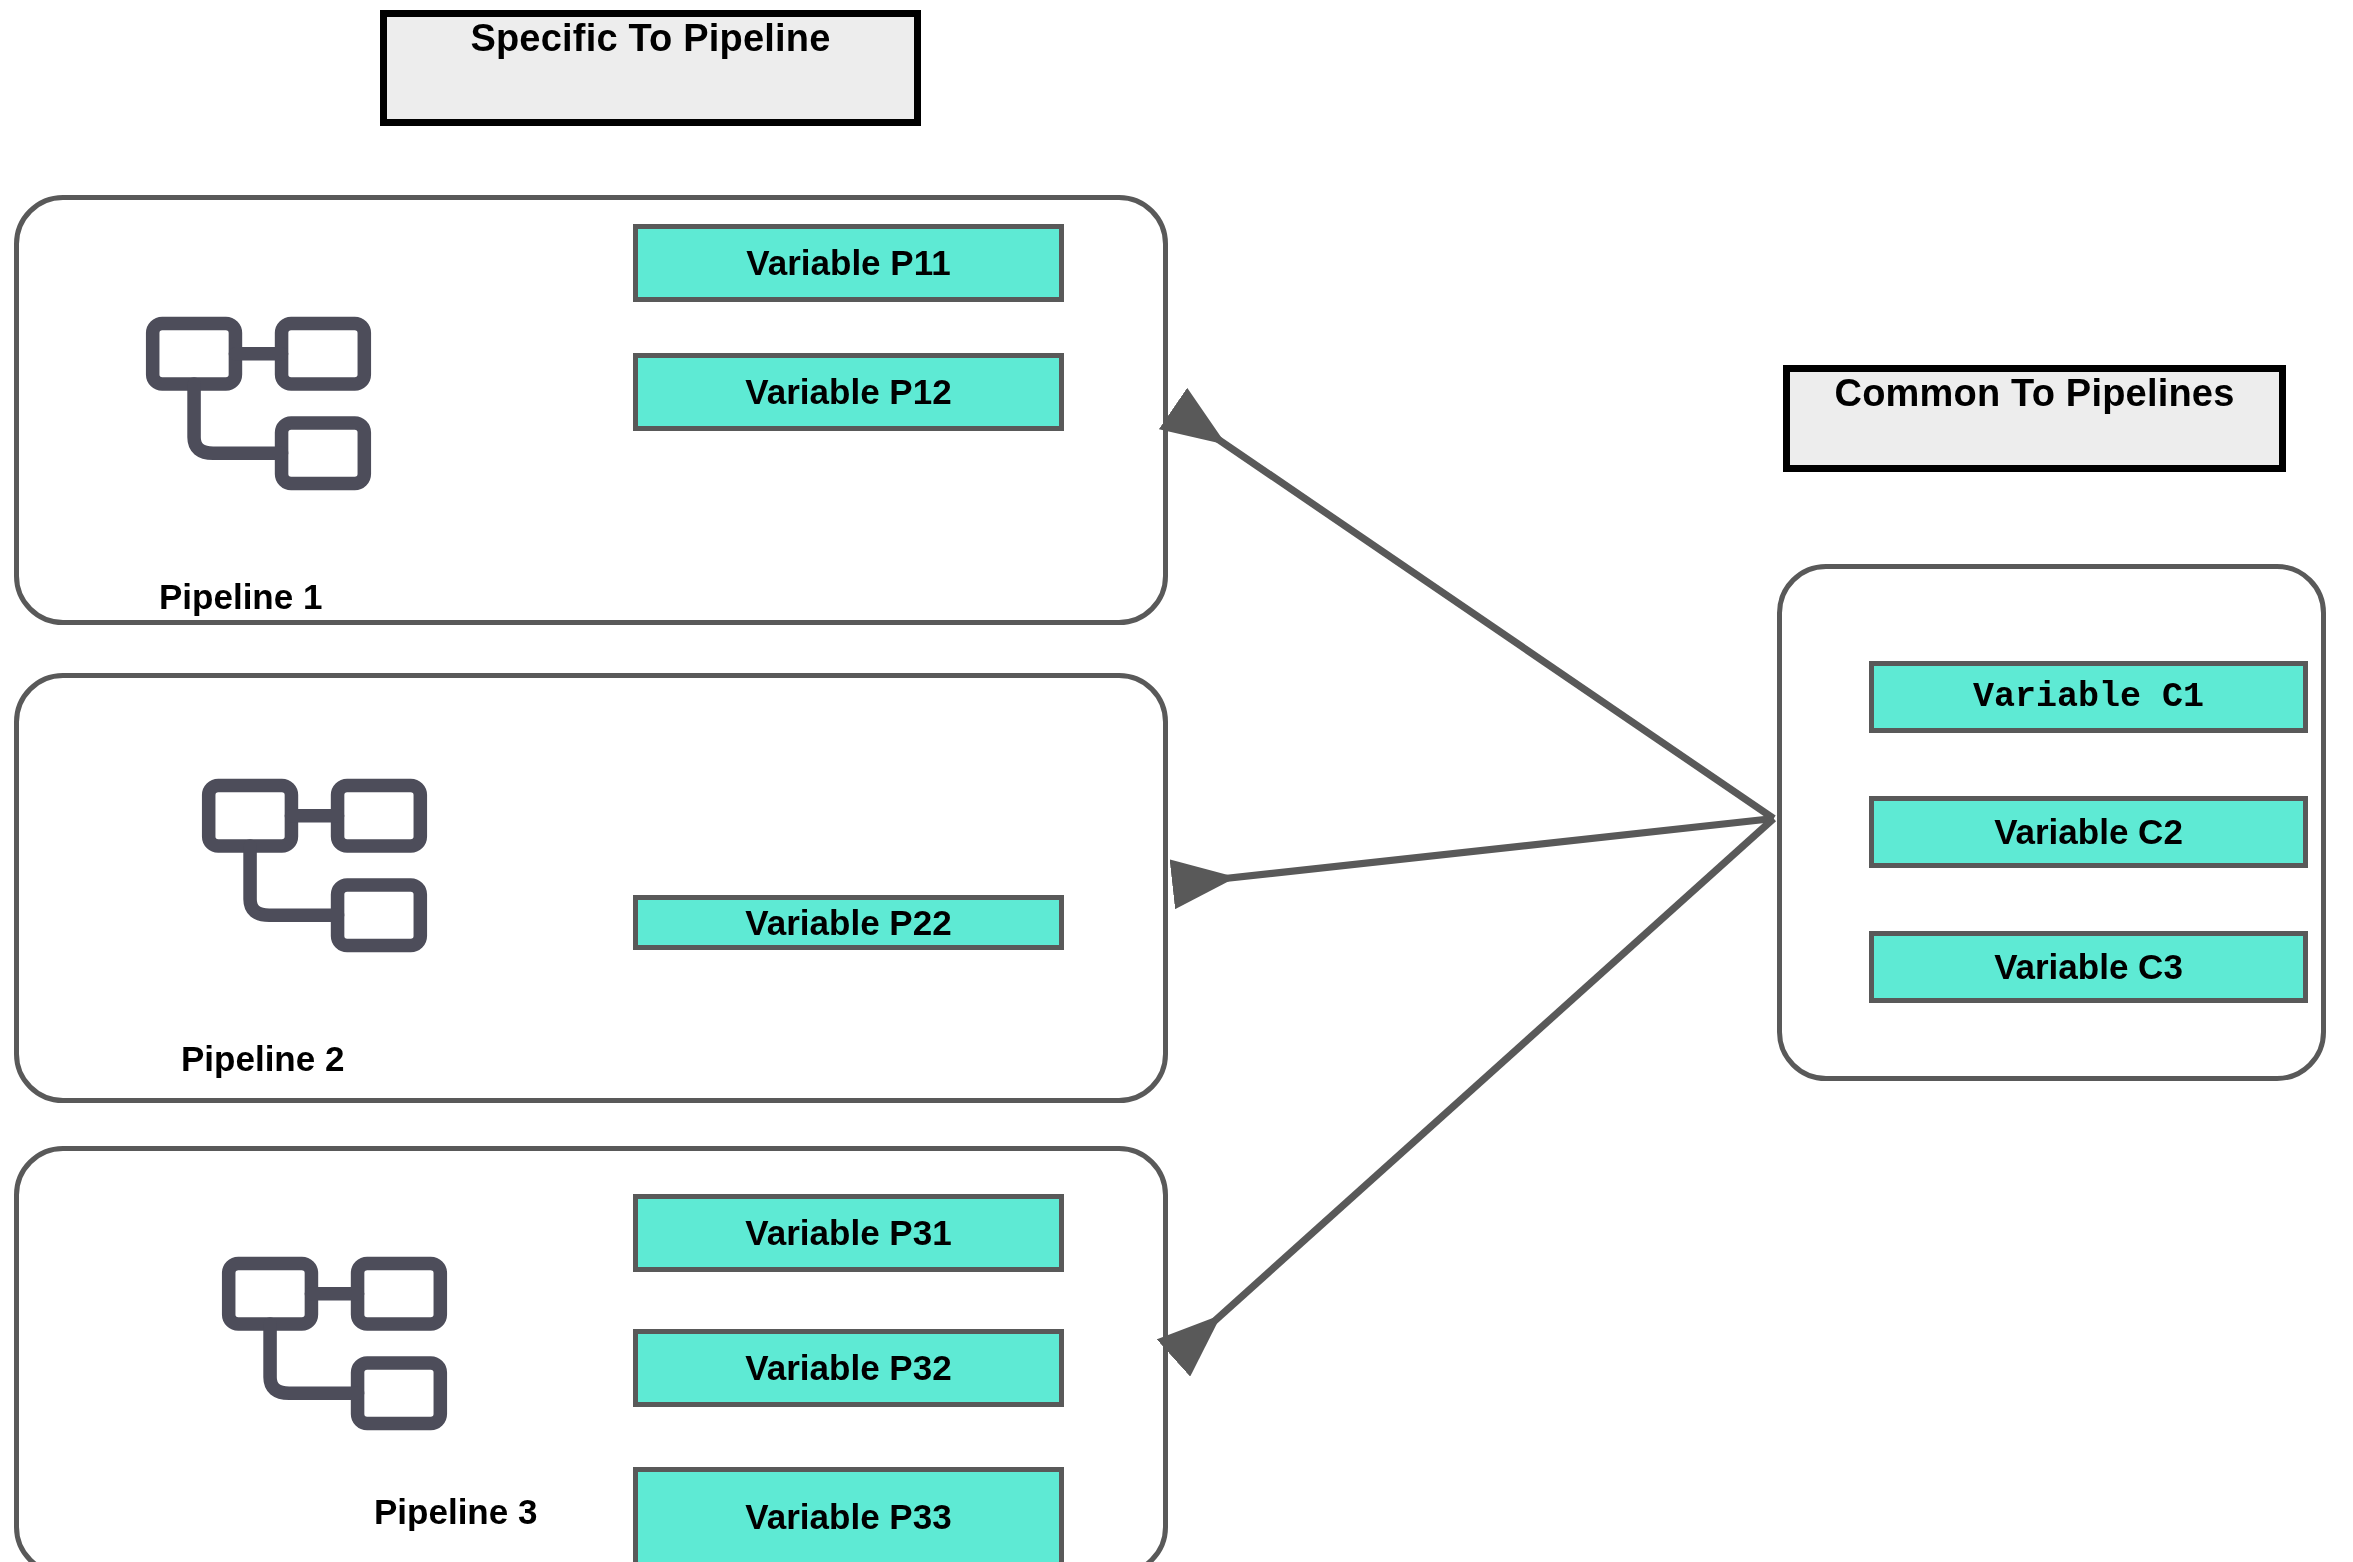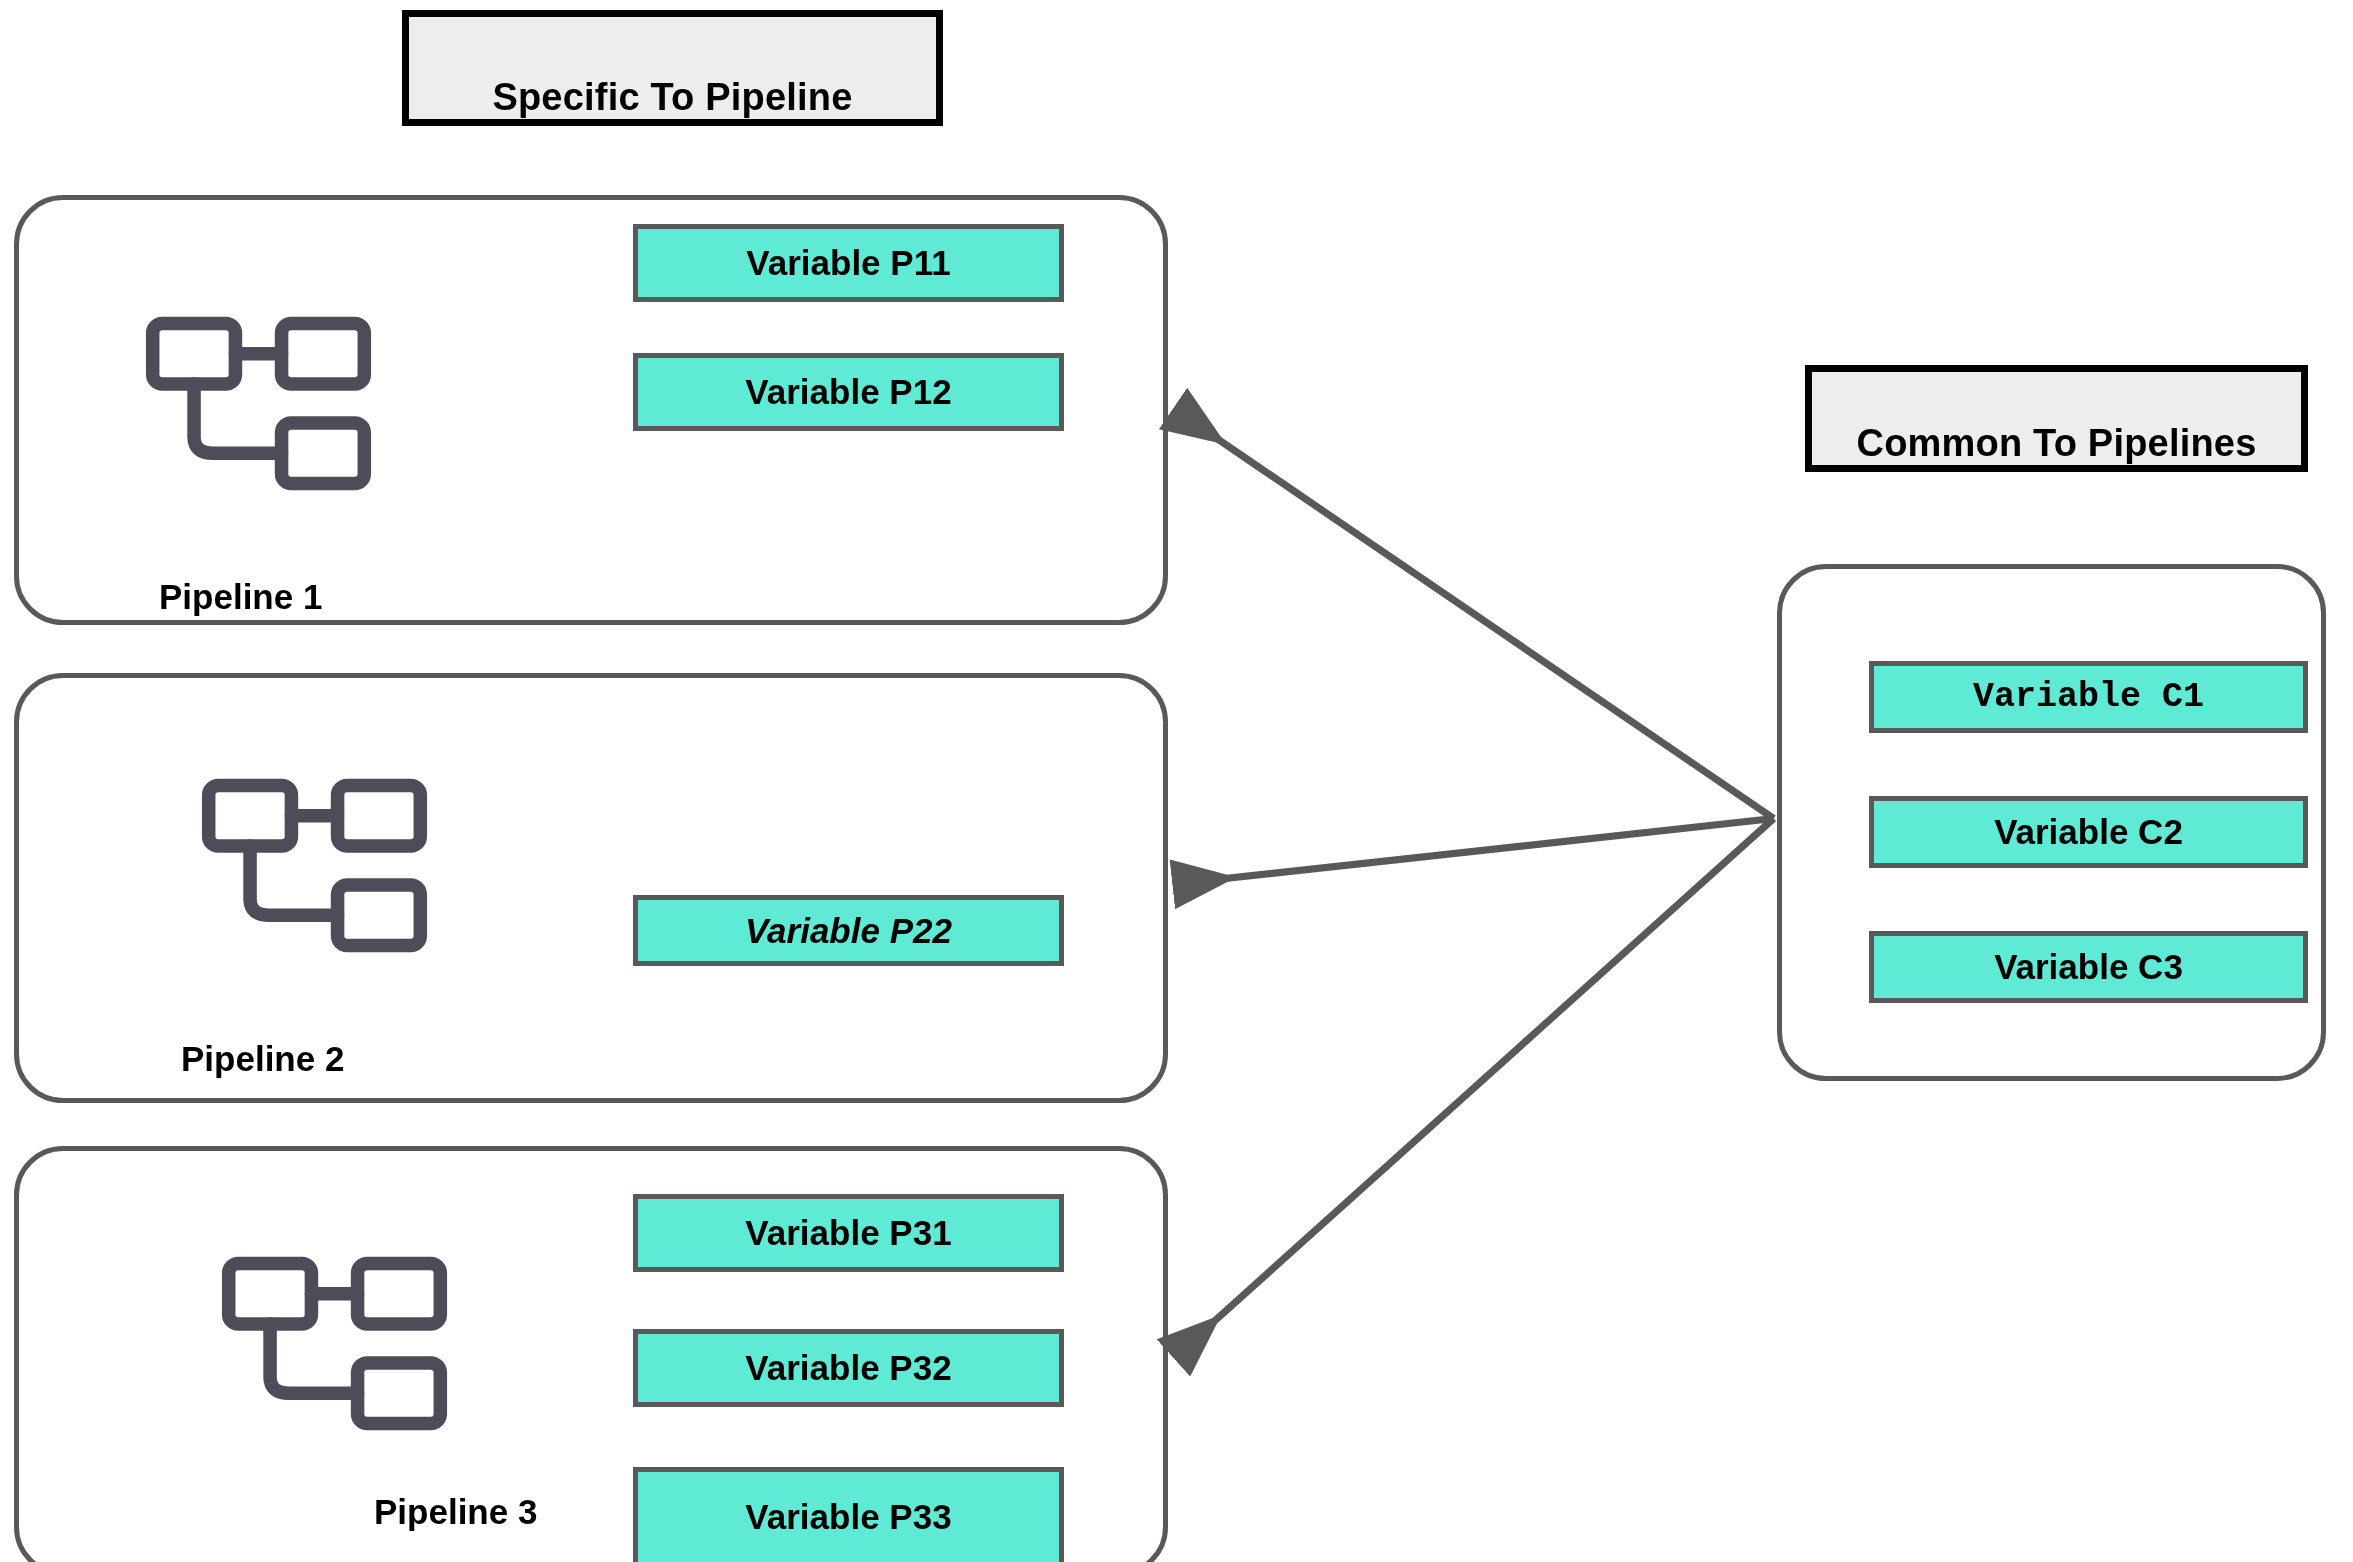--- a/index.html
+++ b/index.html
@@ -16,23 +16,22 @@
     overflow: hidden;
   }
 
   
   .banner {
     position: absolute;
     box-sizing: border-box;
     background: #ededed;
     border: 7.2px solid #000000;
     display: flex;
-    align-items: flex-end;
+    align-items: flex-start;
     justify-content: center;
-    margin-left: 22px;
   }
   .banner-label {
     font-size: 38px;
     font-weight: bold;
     color: #000000;
     letter-spacing: 0.2px;
     white-space: nowrap;
   }
   #banner-specific { left: 380px; top: 9.6px; width: 541px; height: 116px; }
   #banner-common   { left: 1783px; top: 365px; width: 503px; height: 107px; }
@@ -129,21 +128,21 @@
       <rect x="12" y="12" width="104" height="76" rx="12"></rect>
       <rect x="174" y="12" width="104" height="76" rx="12"></rect>
       <rect x="174" y="137" width="104" height="76" rx="12"></rect>
       <line x1="116" y1="50" x2="174" y2="50"></line>
       <path d="M 64 88 L 64 155 Q 64 175 88 175 L 174 175"></path>
     </g>
   </svg>
 
   <div class="pipeline-name" style="left:181px; top:1039px;text-align:right;">Pipeline 2</div>
 
-  <div class="var-box" style="left:633px; top:895px; width:431px; height:71px;font-style:italic;">
+  <div class="var-box" style="left:633px; top:895px; width:431px; height:55px;">
     <span class="var-label">Variable P22</span>
   </div>
 
   <div class="group-box" id="pipeline-3-container"></div>
 
   <svg class="pipeline-icon" style="left:219px; top:1254px; width:231px; height:179px;" viewBox="0 0 290 225" xmlns="http://www.w3.org/2000/svg">
     <g fill="none" stroke="#4d4d5a" stroke-width="17" stroke-linecap="round" stroke-linejoin="round">
       <rect x="12" y="12" width="104" height="76" rx="12"></rect>
       <rect x="174" y="12" width="104" height="76" rx="12"></rect>
       <rect x="174" y="137" width="104" height="76" rx="12"></rect>

